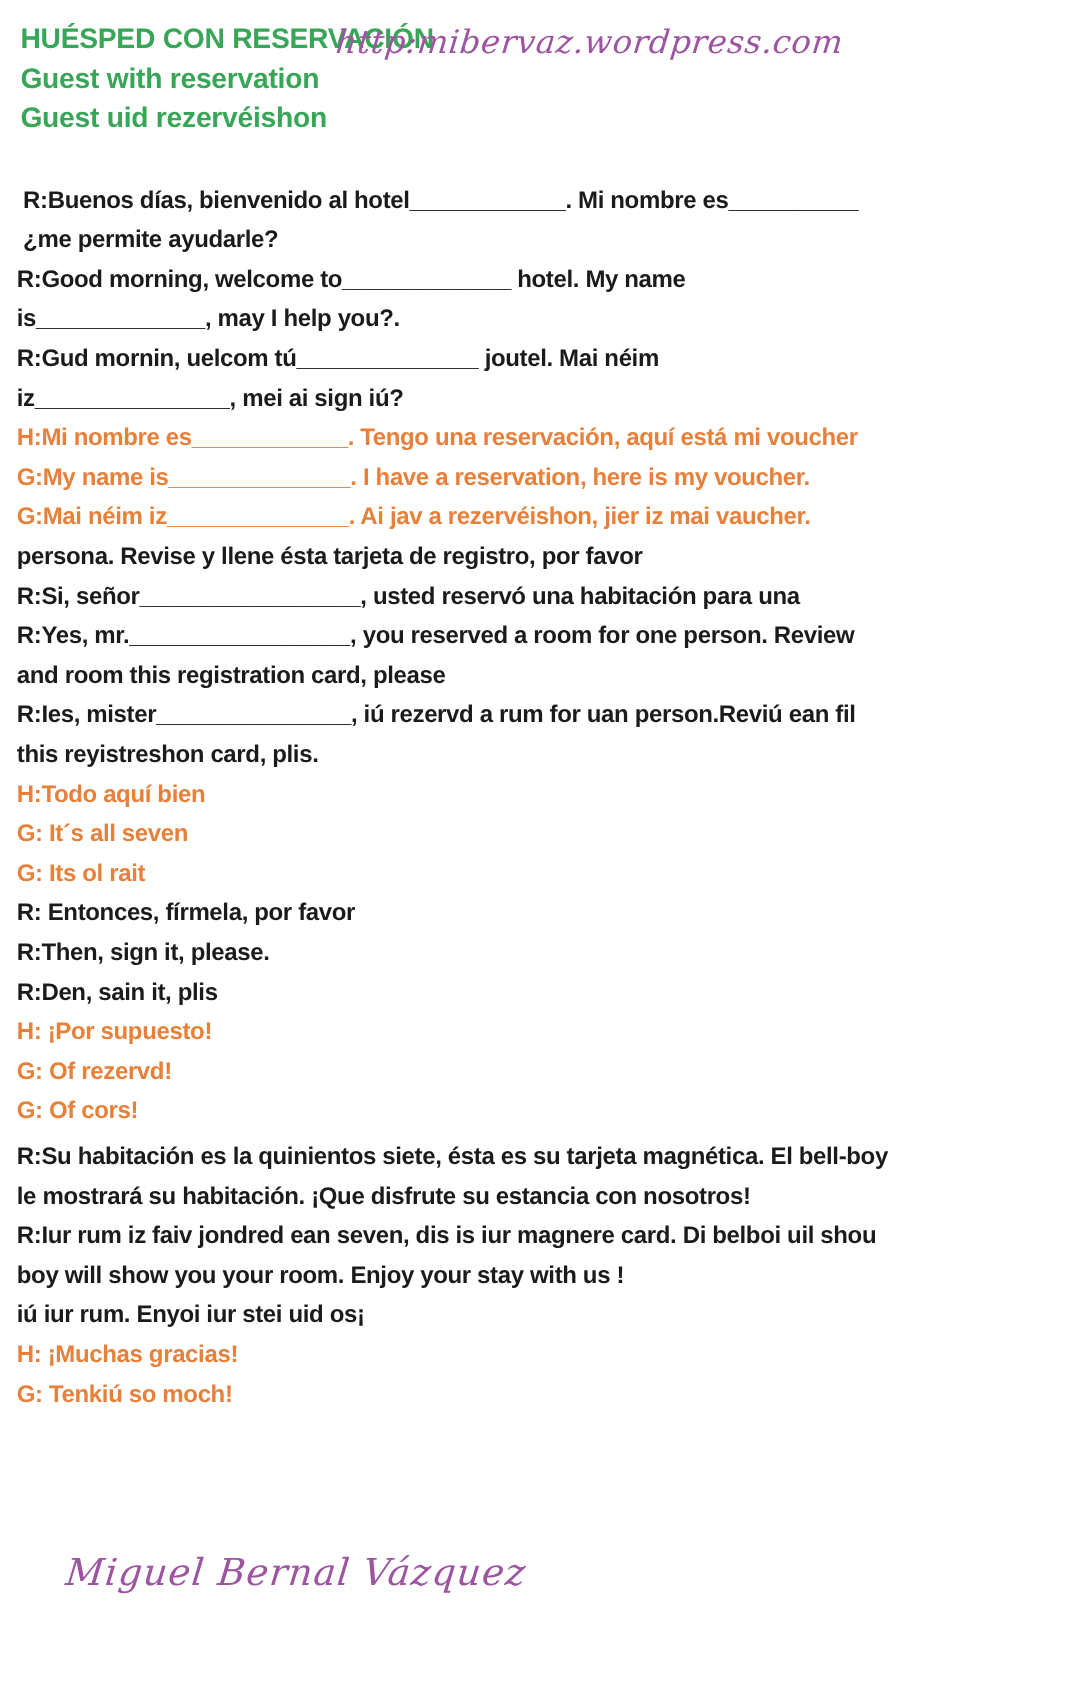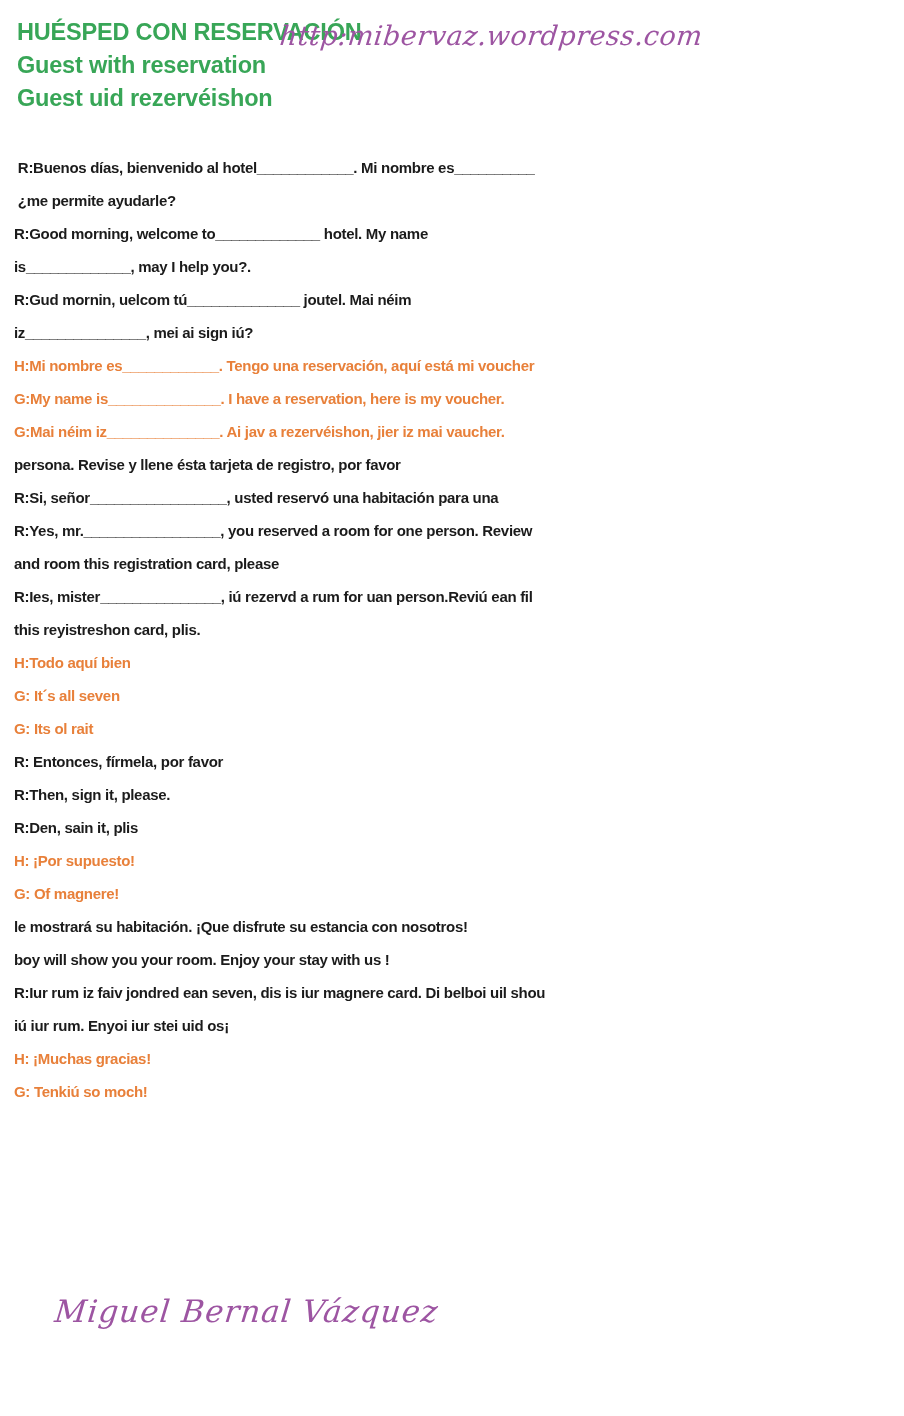--- a/index.html
+++ b/index.html
@@ -32,21 +32,21 @@
     font-style:italic;
     font-size:27px;
     letter-spacing:0.5px;
     transform:skewX(-6deg);
     white-space:pre;
   }
   .dialogue{
     position:absolute;top:151px;left:14px;right:4px;
   }
   .line{
-    font-size:15px;
+    font-size:20px;
     font-weight:bold;
     line-height:33px;
     height:33px;
     letter-spacing:-0.3px;
     white-space:pre;
     color:var(--ink,#1b1b1b);
   }
   .line.orange{color:var(--orange,#E8803A);}
   .block-gap{margin-top:5px;}
   .signature{
@@ -91,24 +91,26 @@
       <div class="line ">and room this registration card, please</div>
       <div class="line ">R:Ies, mister_______________, iú rezervd a rum for uan person.Reviú ean fil</div>
       <div class="line ">this reyistreshon card, plis.</div>
       <div class="line orange">H:Todo aquí bien</div>
       <div class="line orange">G: It´s all seven</div>
       <div class="line orange">G: Its ol rait</div>
       <div class="line ">R: Entonces, fírmela, por favor</div>
       <div class="line ">R:Then, sign it, please.</div>
       <div class="line ">R:Den, sain it, plis</div>
       <div class="line orange">H: ¡Por supuesto!</div>
-      <div class="line orange">G: Of magnere!</div>
+      <div class="line orange">G: Of rezervd!</div>
+      <div class="line orange">G: Of cors!</div>
+      <div class="line  block-gap">R:Su habitación es la quinientos siete, ésta es su tarjeta magnética. El bell-boy</div>
       <div class="line ">le mostrará su habitación. ¡Que disfrute su estancia con nosotros!</div>
+      <div class="line ">R:Iur rum iz faiv jondred ean seven, dis is iur magnere card. Di belboi uil shou</div>
       <div class="line ">boy will show you your room. Enjoy your stay with us !</div>
-      <div class="line ">R:Iur rum iz faiv jondred ean seven, dis is iur magnere card. Di belboi uil shou</div>
       <div class="line ">iú iur rum. Enyoi iur stei uid os¡</div>
       <div class="line orange">H: ¡Muchas gracias!</div>
       <div class="line orange">G: Tenkiú so moch!</div>
     </div>
 
   <div class="signature">Miguel Bernal Vázquez</div>
 
 </div>
 
 </body></html>

